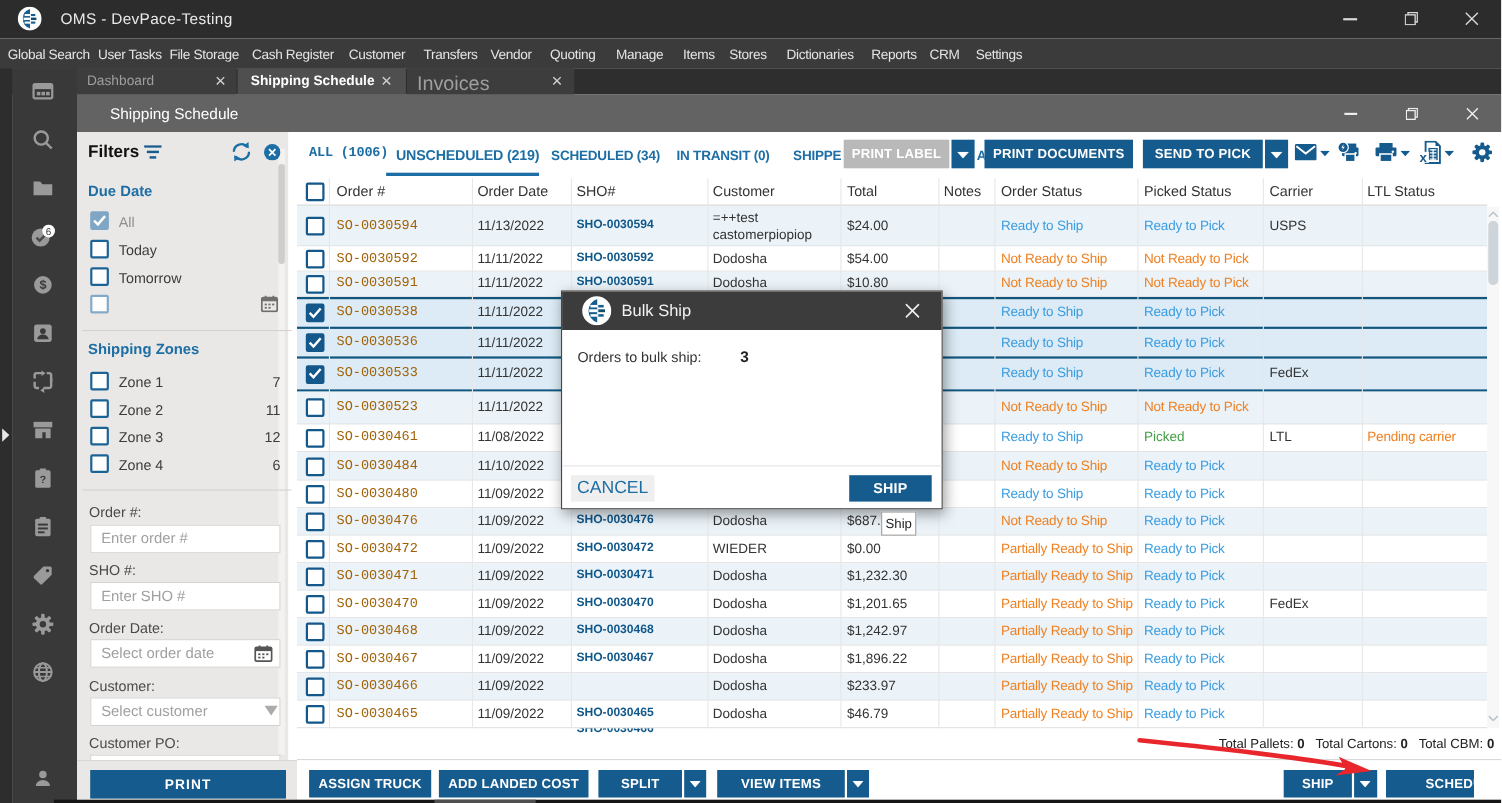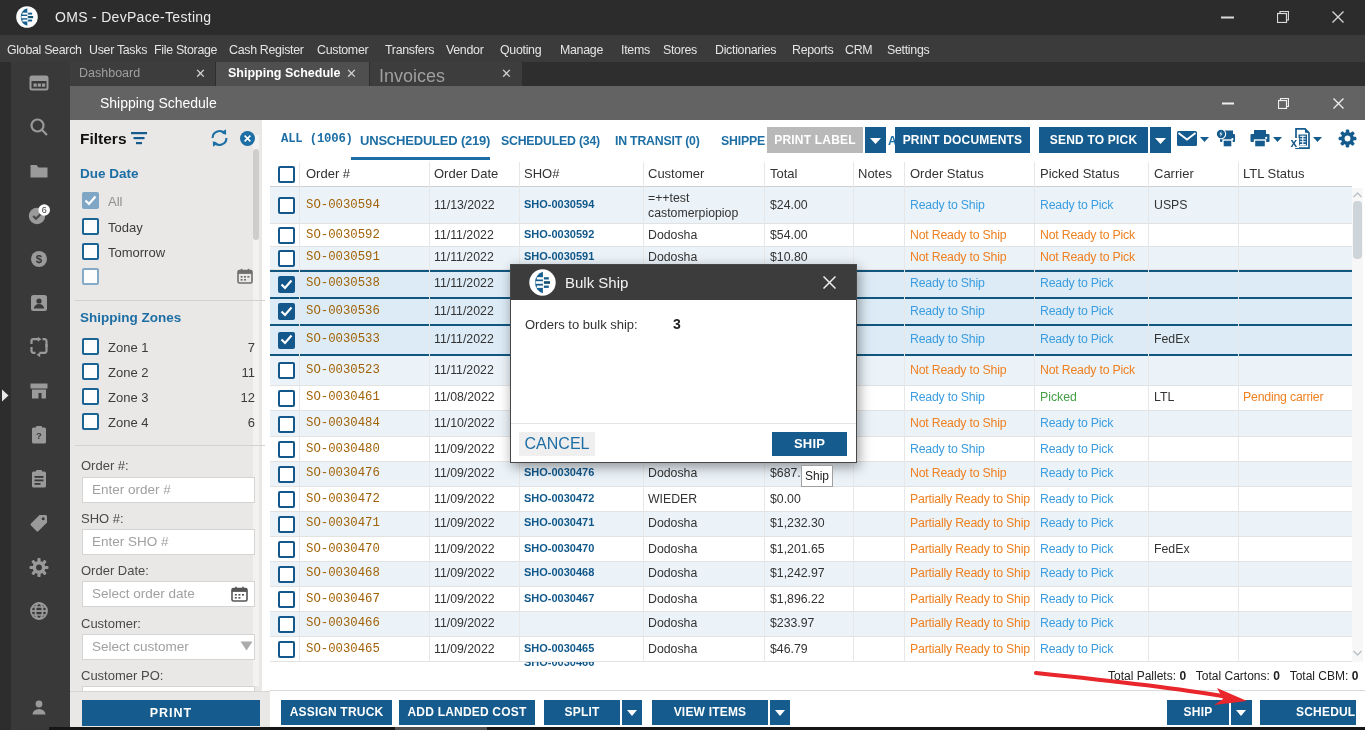--- a/index.html
+++ b/index.html
@@ -521,21 +521,21 @@
 <div class="btn" style="left:652px;top:700px;width:116px;height:25px;line-height:25px;">VIEW ITEMS</div>
 <div class="btn" style="left:770px;top:700px;width:20px;height:25px;"></div>
 <svg class="abs" style="left:775px;top:710px" width="10" height="6" viewBox="0 0 10 6">
       <path d="M0 0 h10 l-5 6 z" fill="#fff"></path>
     </svg>
 <div class="btn" style="left:1167px;top:700px;width:62px;height:25px;line-height:25px;">SHIP</div>
 <div class="btn" style="left:1231px;top:700px;width:21px;height:25px;"></div>
 <svg class="abs" style="left:1236px;top:710px" width="10" height="6" viewBox="0 0 10 6">
       <path d="M0 0 h10 l-5 6 z" fill="#fff"></path>
     </svg>
-<div class="btn" style="left:1260px;top:700px;width:96px;height:25px;line-height:25px;padding-left:36px;">SCHEDULE</div>
+<div class="btn" style="left:1260px;top:700px;width:80px;height:25px;line-height:25px;padding-left:36px;">SCHEDULE</div>
 <div class="abs" style="left:510px;top:264px;width:347px;height:199px;background:#fff;border:1px solid #474747;box-shadow:2px 4px 12px rgba(0,0,0,.4);"></div>
 <div class="abs" style="left:511px;top:265px;width:345px;height:35px;background:#3d3c3c;"></div>
 <svg class="abs" style="left:529px;top:269px" width="27" height="27" viewBox="0 0 27 27">
       <circle cx="13.5" cy="13.5" r="13.2" fill="#fff"></circle>
       <path d="M13.9 2.8 A11.2 11.2 0 0 0 13.9 24.2 Z" fill="#155e8e"></path>
       <rect x="7.8" y="8.2" width="6.1" height="2.3" fill="#fff"></rect>
       <rect x="6.6" y="12.2" width="7.3" height="2.6" fill="#fff"></rect>
       <rect x="7.8" y="16.6" width="6.1" height="2.3" fill="#fff"></rect>
       <rect x="14.9" y="8.2" width="4.9" height="2.3" fill="#155e8e"></rect>
       <rect x="14.9" y="12.2" width="6.1" height="2.6" fill="#10506f"></rect>

